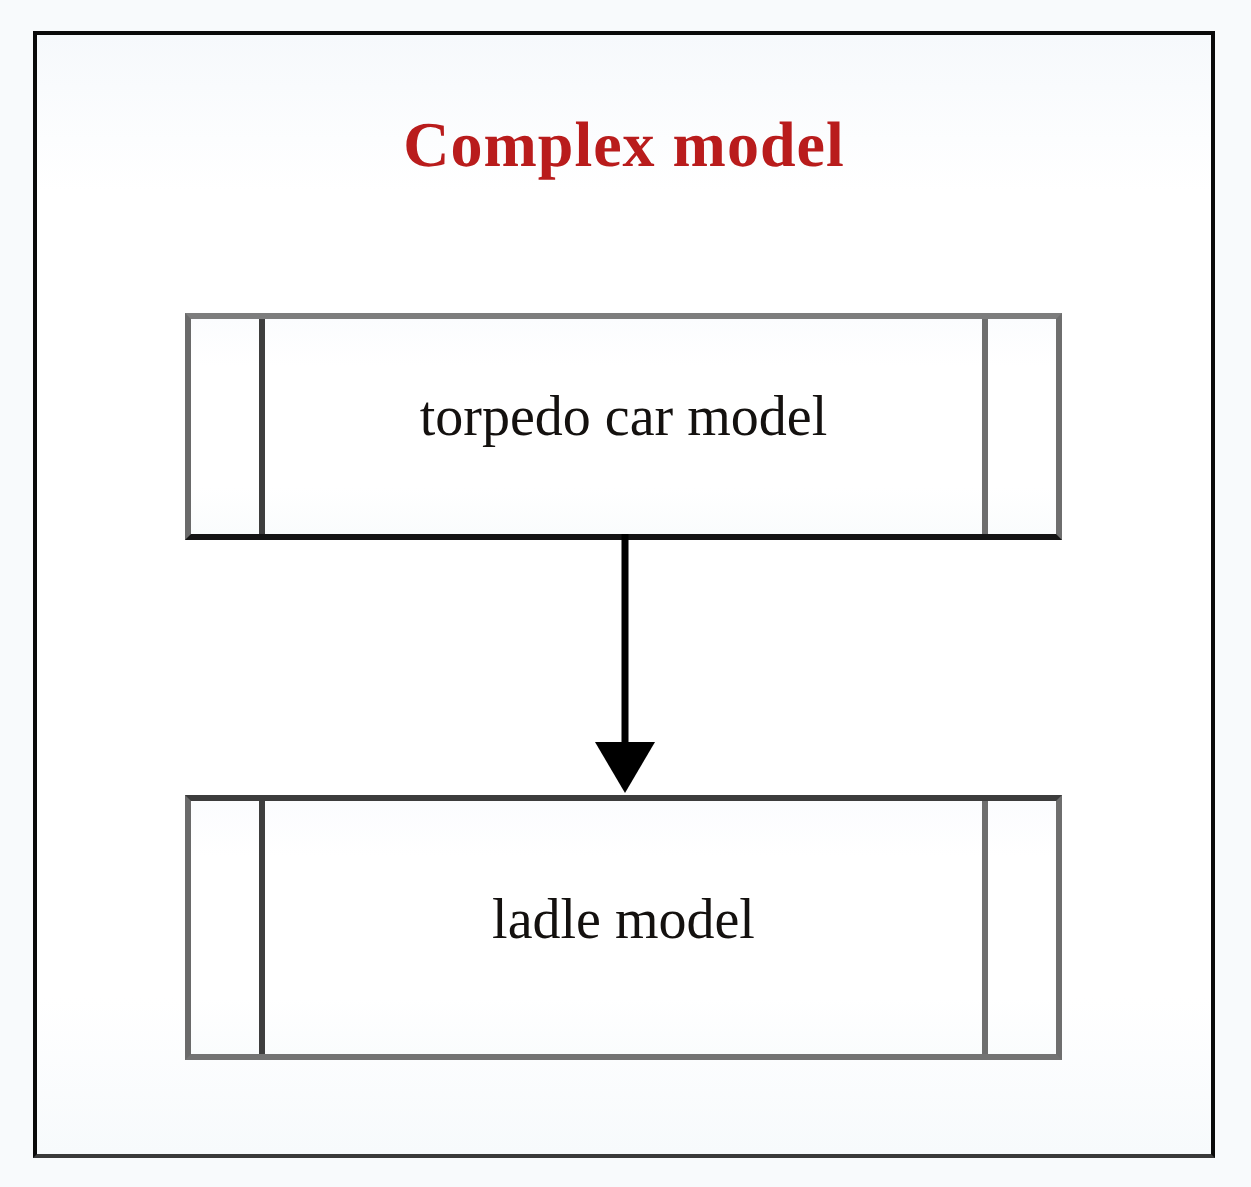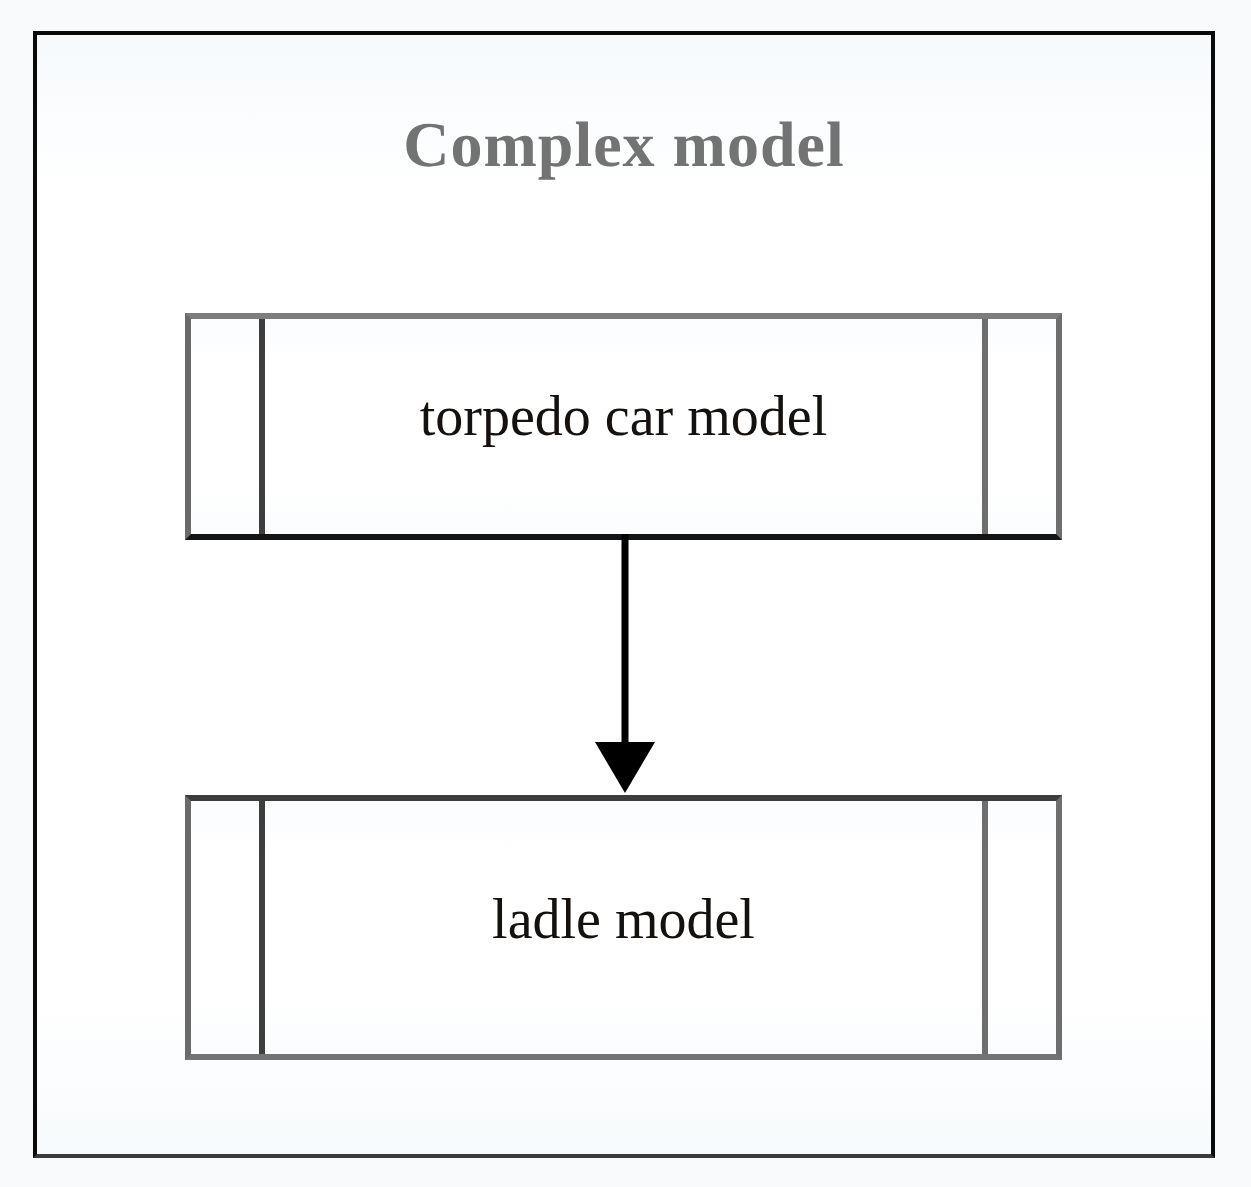--- a/index.html
+++ b/index.html
@@ -52,21 +52,21 @@
     position: absolute;
     left: 0;
     right: 0;
     top: 78px;
     text-align: center;
     font-family: "Liberation Serif", "DejaVu Serif", serif;
     font-weight: bold;
     font-size: 64px;
     line-height: 1.0;
     letter-spacing: 1px;
-    color: #737373;
+    color: #b91c1c;
     white-space: nowrap;
     text-rendering: geometricPrecision;
   }
 
   
   .uml-box {
     position: absolute;
     left: 185px;
     width: 877px;
     box-sizing: border-box;

